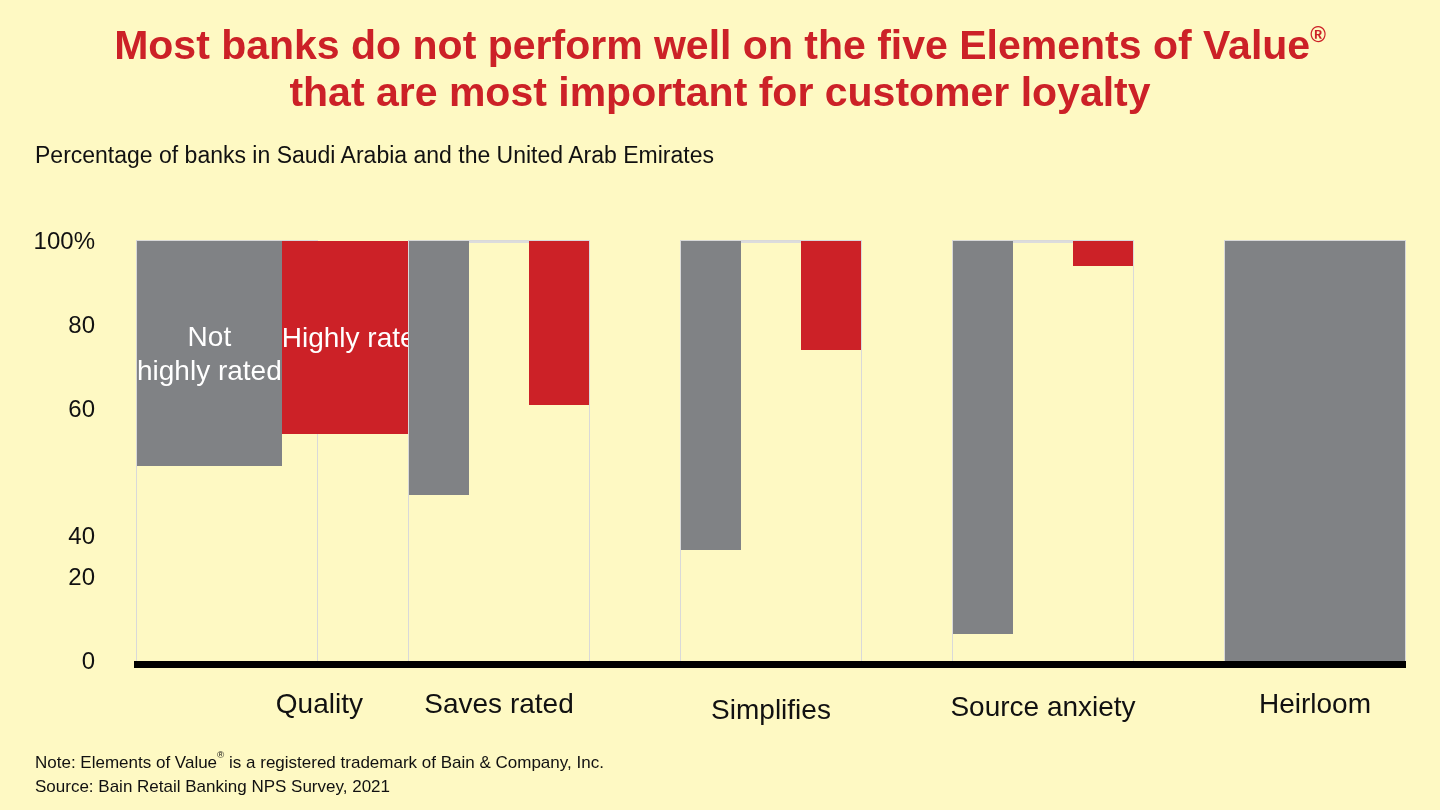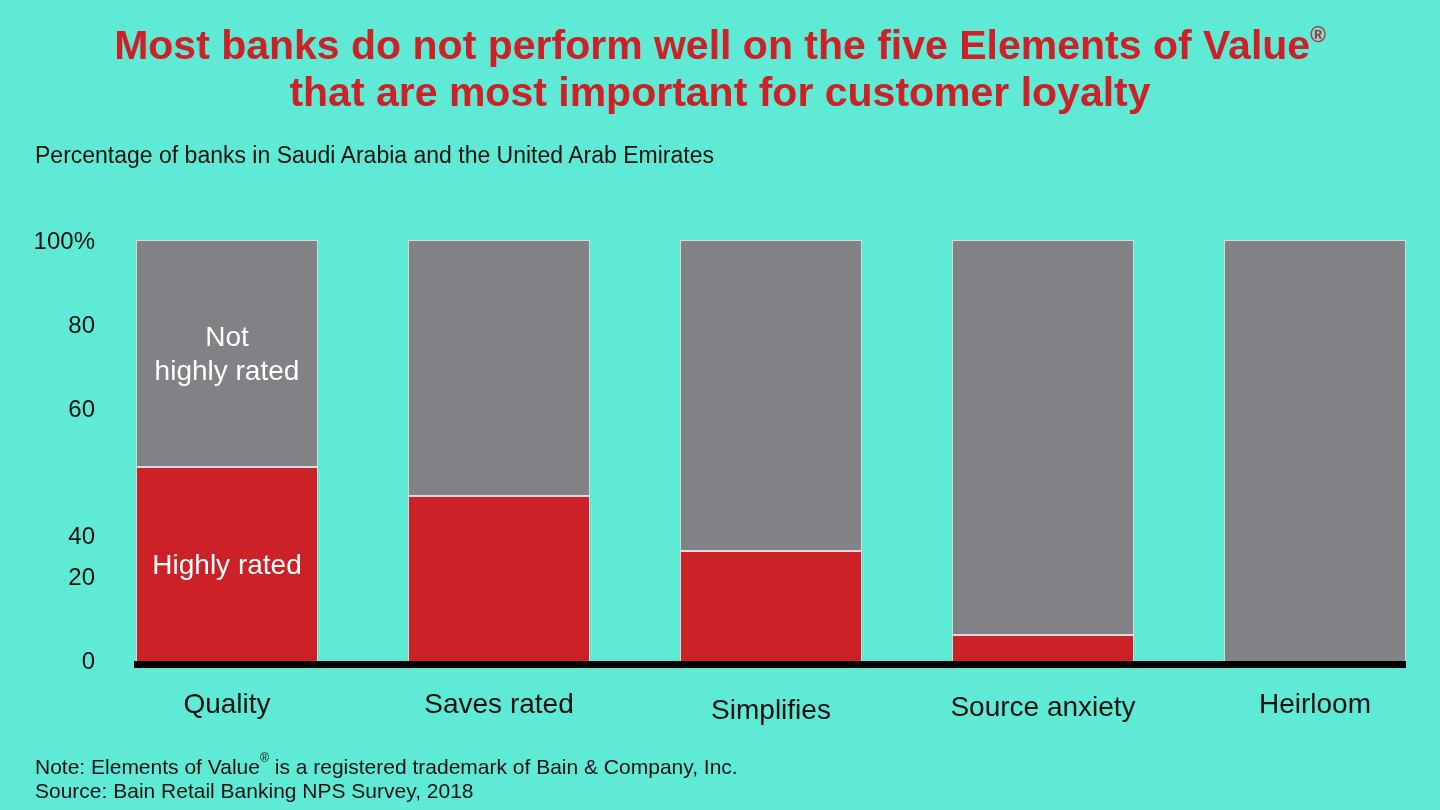--- a/index.html
+++ b/index.html
@@ -1,43 +1,43 @@
 <!DOCTYPE html>
 <html><head>
 <meta charset="utf-8">
 <style>
   html,body{margin:0;padding:0;background:#ffffff;}
   #canvas{
-    position:relative;width:1440px;height:810px;background:#5eead4;overflow:hidden;
+    position:relative;width:1440px;height:810px;background:#fef9c3;overflow:hidden;
     font-family:"Liberation Sans", sans-serif;color:#000;
   }
   .title{
     position:absolute;top:14px;left:0;width:1440px;text-align:center;
     font-size:41px;line-height:47px;font-weight:bold;
   }
   .title sup{font-size:0.52em;position:relative;top:-0.10em;}
   .subtitle{position:absolute;left:35px;top:142px;font-size:23px;color:#111;}
   .ytick{
     position:absolute;left:0;width:95px;text-align:right;
     font-size:24px;line-height:28px;color:#111;
   }
   .bar{
-    position:absolute;display:flex;flex-direction:column;
+    position:absolute;display:flex;
     box-shadow:0 0 0 1px #d9d9d9;
   }
   .seg{width:100%;display:flex;flex-direction:column;align-items:center;justify-content:center;}
   .seg-label{
     color:#fff;font-size:28px;line-height:34px;text-align:center;white-space:nowrap;
   }
   .divider{width:100%;}
   .axis-line{position:absolute;}
   .xlabel{
     position:absolute;width:272px;text-align:center;font-size:28px;color:#111;
   }
-  .footer-line{position:absolute;left:35px;font-size:21px;line-height:34px;color:#111;}
+  .footer-line{position:absolute;left:35px;font-size:17px;line-height:26px;color:#111;}
   .footer-line sup{font-size:0.58em;position:relative;top:-0.35em;}
 </style>
 </head>
 <body>
 
 <div id="canvas">
 
   <div class="title" style="color: rgb(204, 33, 39);">
     <span>Most banks do not perform well on the five Elements of Value</span><sup>®</sup><br>
     <span>that are most important for customer loyalty</span>
@@ -57,21 +57,21 @@
           <div class="seg-label">
             <div>Not</div>
             <div>highly rated</div>
           </div>
         </div>
         <div class="divider" style="height: 2px; background: rgb(220, 220, 220);"></div>
         <div class="seg" style="height: 193px; background: rgb(204, 33, 39);">
           <div class="seg-label">Highly rated</div>
         </div>
       </div>
-      <div class="xlabel" style="left: 91px; top: 688px;">Quality</div>
+      <div class="xlabel" style="left: 91px; top: 688px; text-align: right;">Quality</div>
       <div class="bar" style="left: 409px; top: 241px; width: 180px; height: 420px;">
         <div class="seg" style="height: 254px; background: rgb(128, 130, 133);"></div>
         <div class="divider" style="height: 2px; background: rgb(220, 220, 220);"></div>
         <div class="seg" style="height: 164px; background: rgb(204, 33, 39);"></div>
       </div>
       <div class="xlabel" style="left: 363px; top: 688px;">Saves rated</div>
       <div class="bar" style="left: 681px; top: 241px; width: 180px; height: 420px;">
         <div class="seg" style="height: 309px; background: rgb(128, 130, 133);"></div>
         <div class="divider" style="height: 2px; background: rgb(220, 220, 220);"></div>
         <div class="seg" style="height: 109px; background: rgb(204, 33, 39);"></div>
@@ -86,15 +86,15 @@
       <div class="bar" style="left: 1225px; top: 241px; width: 180px; height: 420px;">
         <div class="seg" style="height: 420px; background: rgb(128, 130, 133);"></div>
       </div>
       <div class="xlabel" style="left: 1179px; top: 688px;">Heirloom</div>
       <div class="axis-line" style="left: 134px; top: 661px; width: 1272px; height: 7px; background: rgb(0, 0, 0);"></div>
     </div>
 
   <div class="footer-line" style="top:745px;">
     <span>Note: Elements of Value</span><sup>®</sup><span> is a registered trademark of Bain &amp; Company, Inc.</span>
   </div>
-  <div class="footer-line" style="top:774px;">Source: Bain Retail Banking NPS Survey, 2018</div>
+  <div class="footer-line" style="top:774px;">Source: Bain Retail Banking NPS Survey, 2021</div>
 
 </div>
 
 </body></html>

